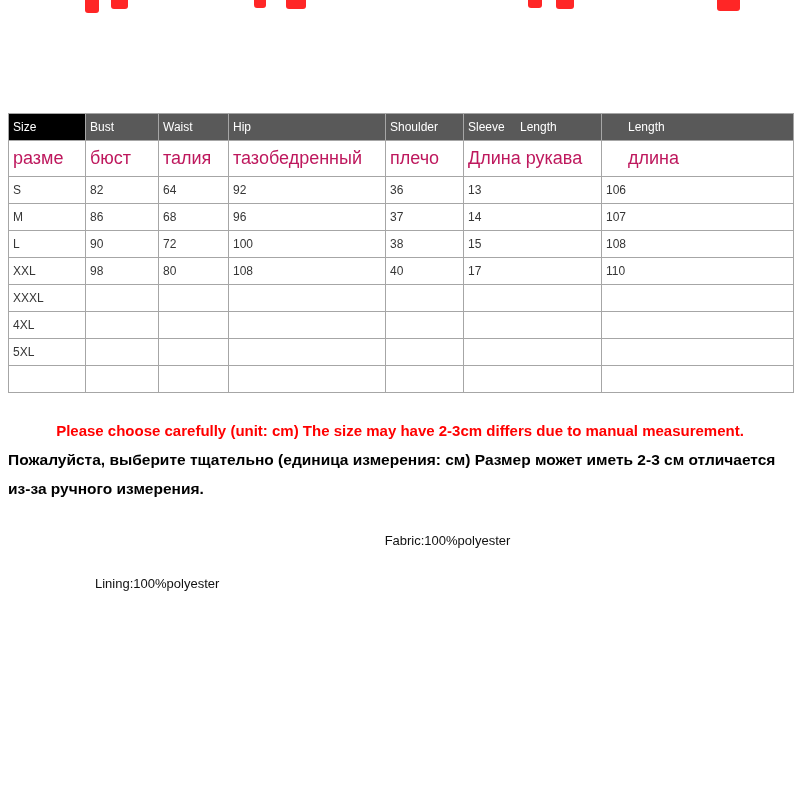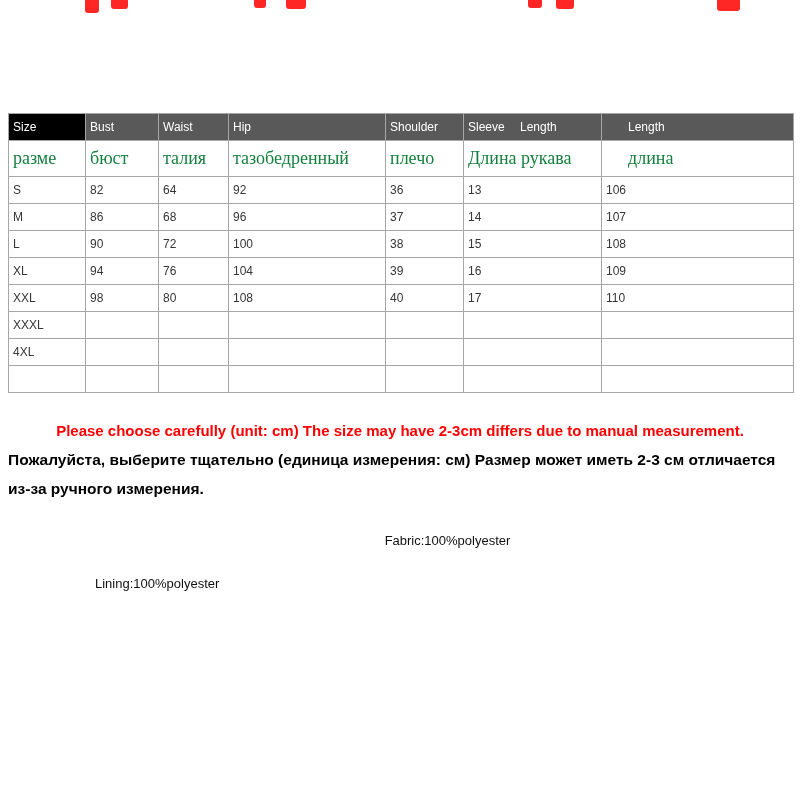--- a/index.html
+++ b/index.html
@@ -43,23 +43,23 @@
     tr.hdr-en th {
       background: var(--header-bg, #595959);
       color: var(--header-fg, #ffffff);
       font-size: 12px;
       height: 27px;
     }
     tr.hdr-en th.size-col { background: var(--size-bg, #000000); }
     tr.hdr-en th.sleeve-col { word-spacing: 12px; }
     .pad-left { padding-left: 26px !important; }
     tr.hdr-ru td {
-      font-family: Liberation Serif, serif;
+      font-family: Liberation Sans, sans-serif;
       font-size: 18px;
-      color: #15803d;
+      color: #be185d;
       height: 36px;
     }
     tbody.size-body td {
       font-size: 12px;
       color: #363636;
       height: 27px;
     }
 
     
     .warning-en {
@@ -144,29 +144,20 @@
         <tr>
           <td>L</td>
           <td>90</td>
           <td>72</td>
           <td>100</td>
           <td>38</td>
           <td>15</td>
           <td>108</td>
         </tr>
         <tr>
-          <td>XL</td>
-          <td>94</td>
-          <td>76</td>
-          <td>104</td>
-          <td>39</td>
-          <td>16</td>
-          <td>109</td>
-        </tr>
-        <tr>
           <td>XXL</td>
           <td>98</td>
           <td>80</td>
           <td>108</td>
           <td>40</td>
           <td>17</td>
           <td>110</td>
         </tr>
         <tr>
           <td>XXXL</td>
@@ -180,20 +171,29 @@
         <tr>
           <td>4XL</td>
           <td></td>
           <td></td>
           <td></td>
           <td></td>
           <td></td>
           <td></td>
         </tr>
         <tr>
+          <td>5XL</td>
+          <td></td>
+          <td></td>
+          <td></td>
+          <td></td>
+          <td></td>
+          <td></td>
+        </tr>
+        <tr>
           <td></td>
           <td></td>
           <td></td>
           <td></td>
           <td></td>
           <td></td>
           <td></td>
         </tr>
       </tbody>
   </table>

